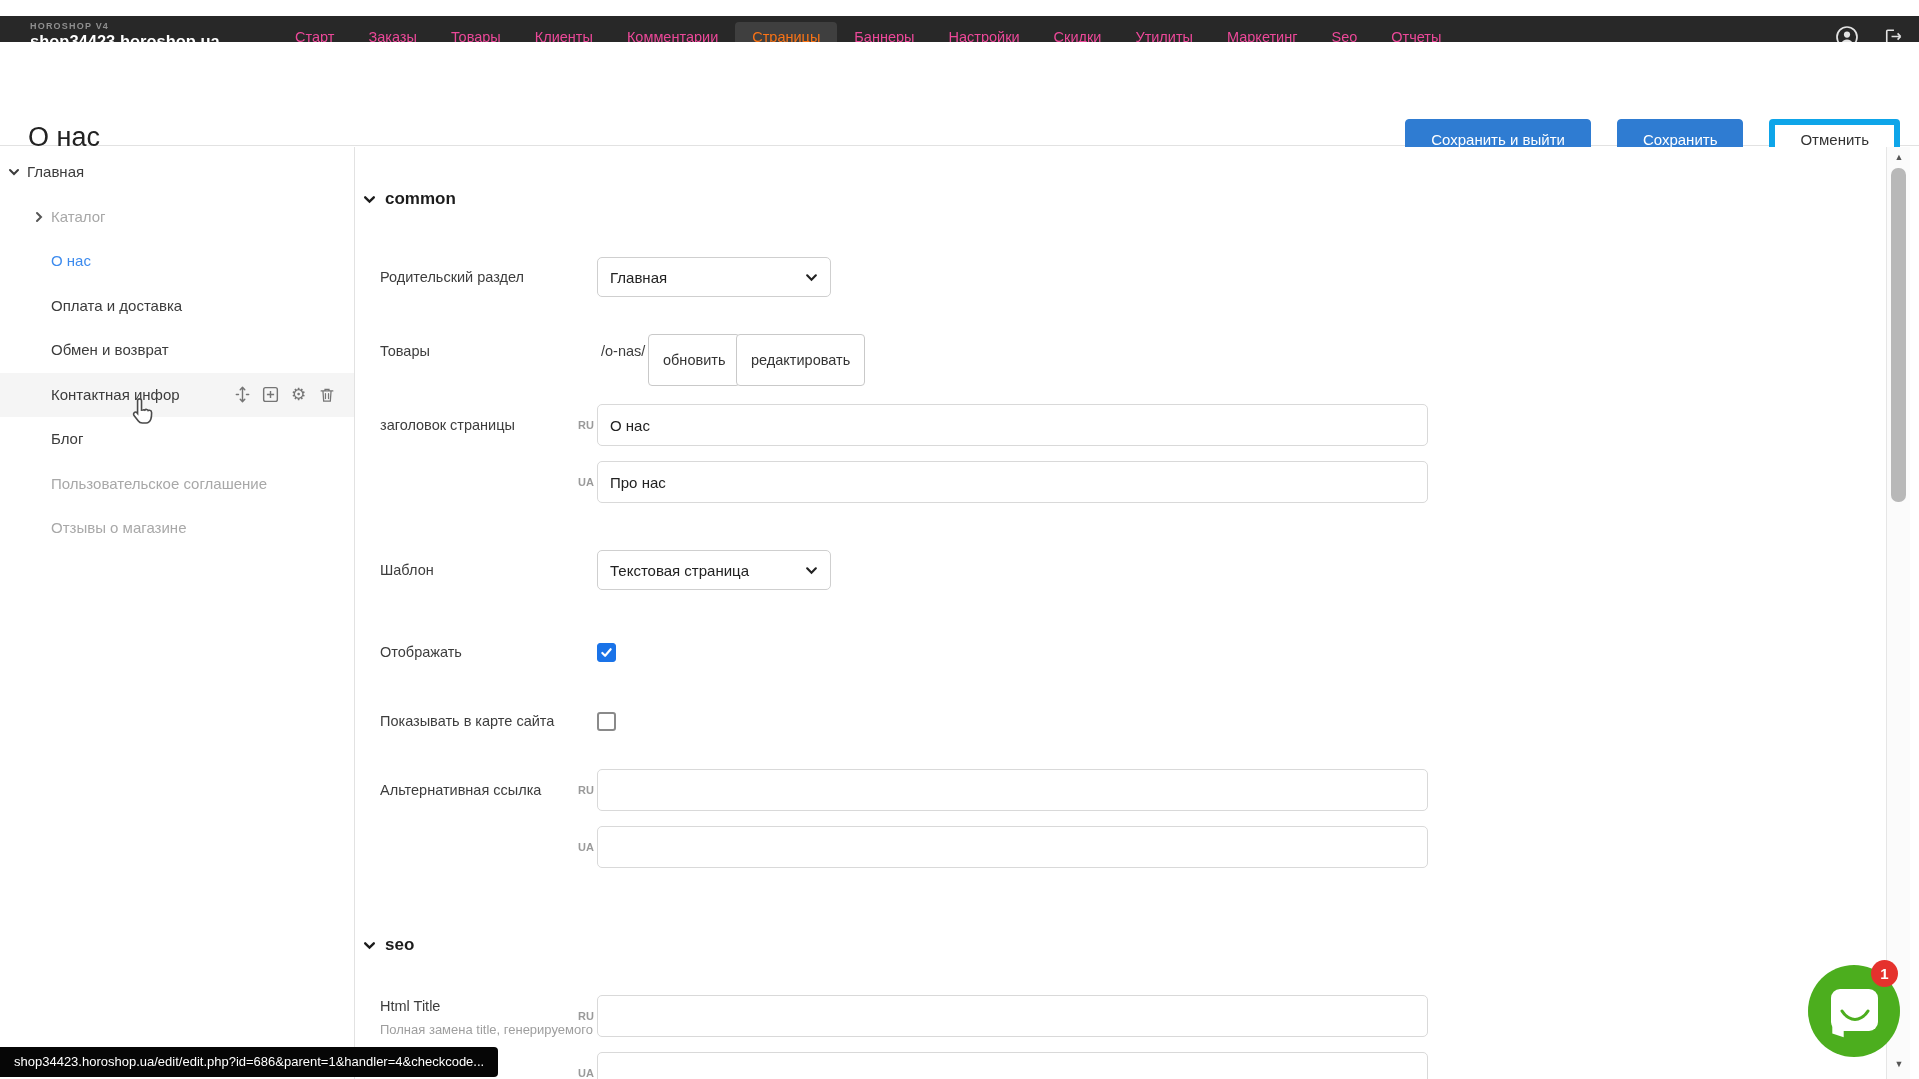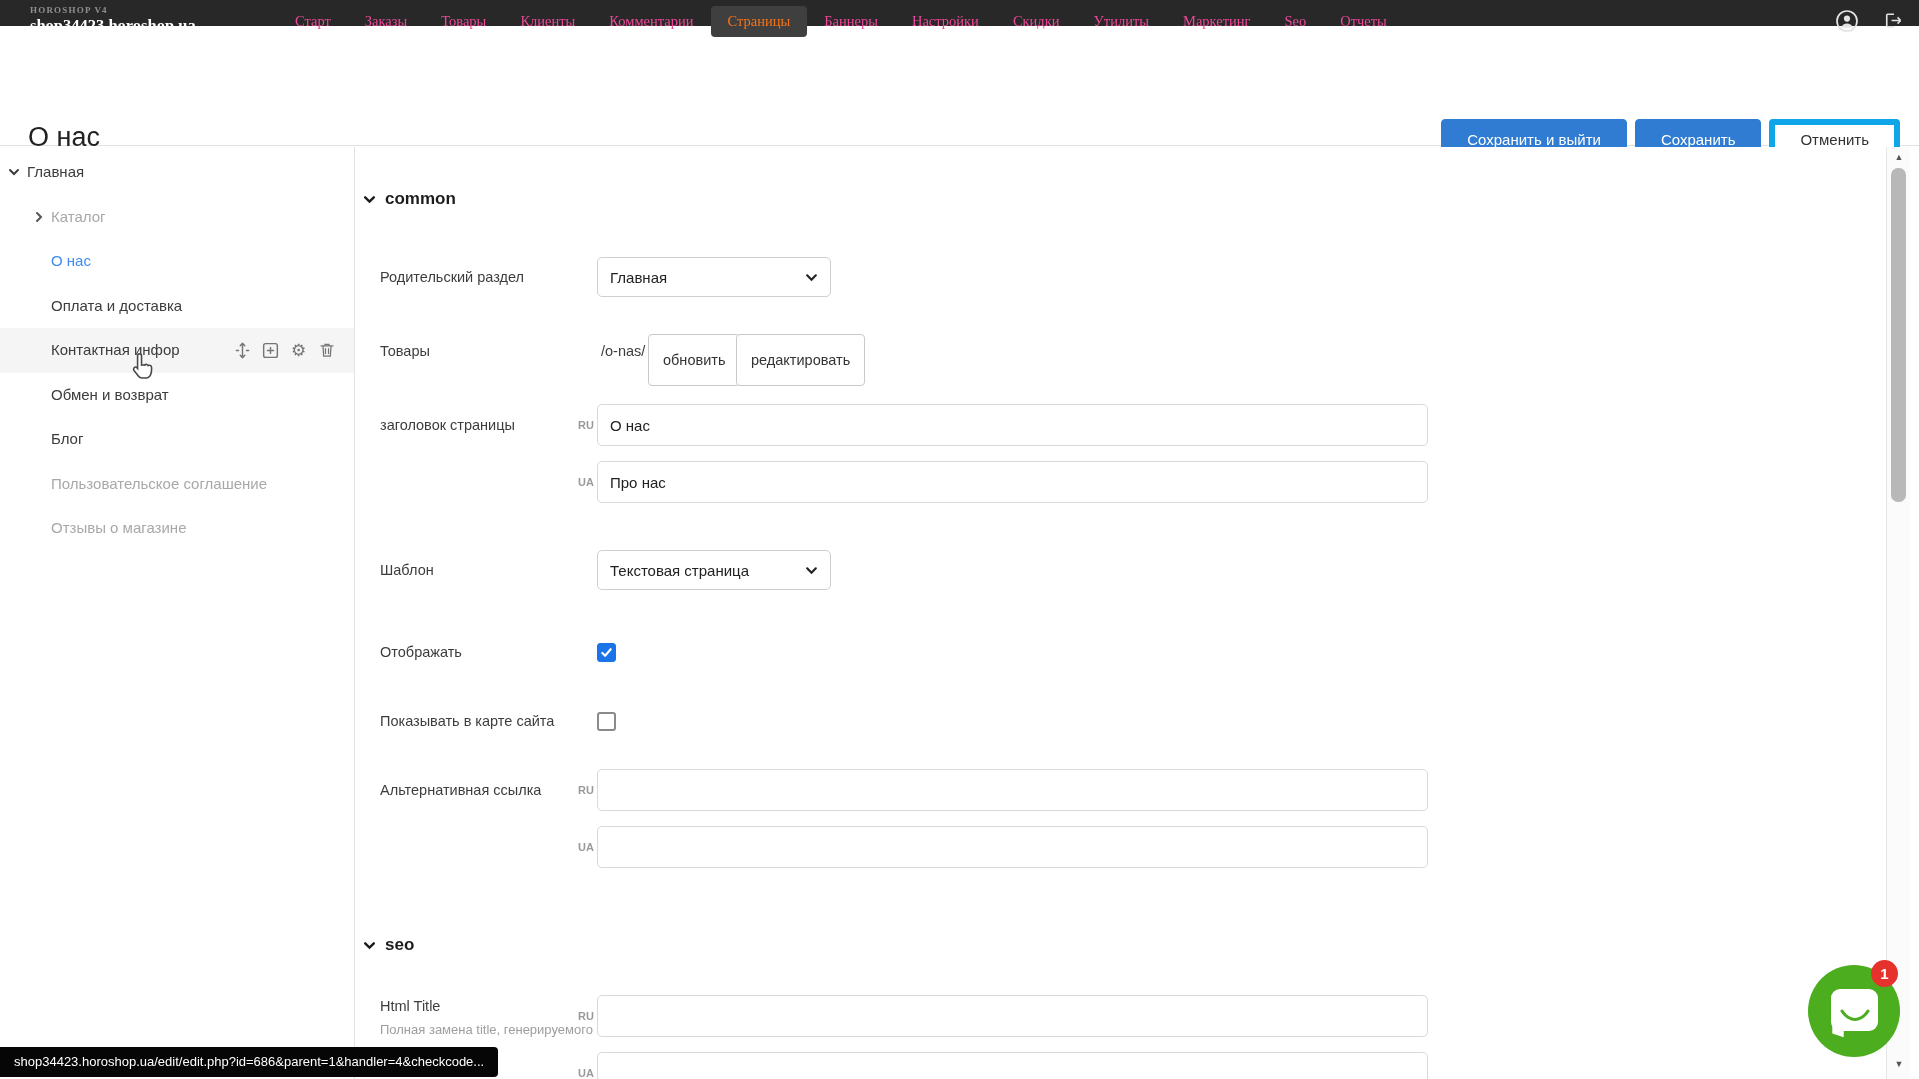--- a/index.html
+++ b/index.html
@@ -1,34 +1,34 @@
 <!DOCTYPE html>
 <html><head>
 <meta charset="utf-8">
 <style>
   * { margin:0; padding:0; box-sizing:border-box; }
   html,body { background:#fff; }
   body { font-family:"Liberation Sans", sans-serif; }
   .page { position:relative; width:1919px; height:1079px; overflow:hidden; background:#fff; }
 
   
-  .topbar { position:absolute; left:0; top:0; width:1919px; height:26px; background:#282828;font-family:Liberation Serif, serif; }
+  .topbar { position:absolute; left:0; top:16px; width:1919px; height:26px; background:#282828; }
   .logo { position:absolute; left:30px; top:5px; cursor:pointer; }
   .logo-sub { font-size:9px; font-weight:bold; letter-spacing:1.2px; color:#8f8f8f; }
   .logo-main { font-size:16.5px; font-weight:bold; color:#ffffff; margin-top:1px; }
   .topnav { position:absolute; left:278px; top:0; height:42px; display:flex; align-items:center; }
   .nav-item { color:#ec4899; font-size:14.5px; padding:7px 17px; border-radius:4px; cursor:pointer; white-space:nowrap; }
   .nav-item.active { background:#3f3f3f; color:#f97316; }
   .topbar-icons { position:absolute; right:14px; top:0; height:42px; display:flex; align-items:center; gap:22px; }
   .tb-icon { width:24px; height:24px; display:inline-flex; cursor:pointer; }
 
   
   .page-header { position:absolute; left:0; top:42px; width:1919px; height:104px; background:#fff; border-bottom:1px solid #e2e2e2; }
   .page-title { position:absolute; left:28px; top:80px; font-size:27px; font-weight:400; color:#222; }
-  .header-actions { position:absolute; right:19px; top:77px; display:flex; gap:8px; }
+  .header-actions { position:absolute; right:19px; top:77px; display:flex; gap:26px; }
   .btn { height:40px; border-radius:4px; font-size:15px; font-weight:500; padding:0 25px; cursor:pointer; font-family:"Liberation Sans", sans-serif; }
   .btn.blue { background:#2f7cd2; border:1px solid #2f7cd2; color:#fff; }
   .btn.white { background:#fff; border:6px solid #0ea5e9; color:#333; }
 
   
   .sidebar { position:absolute; left:0; top:147px; width:355px; height:932px; border-right:1px solid #e2e2e2; background:#fff; }
   .t-row { position:relative; height:44.5px; line-height:44.5px; font-size:15px; color:#3c3c3c; cursor:pointer; white-space:nowrap; }
   .t-row .tchev { position:absolute; top:50%; margin-top:-6px; width:12px; height:12px; display:inline-flex; }
   .t-row.lvl0 { padding-left:27px; }
   .t-row.lvl0 .tchev { left:8px; }
@@ -141,20 +141,23 @@
           </svg>
         </span>
       <span>Каталог</span>
     </div>
     <div class="t-row lvl1 selected">
       <span>О нас</span>
     </div>
     <div class="t-row lvl1">
       <span>Оплата и доставка</span>
     </div>
+    <div class="t-row lvl1">
+      <span>Обмен и возврат</span>
+    </div>
     <div class="t-row lvl1 hovered">
       <span>Контактная инфор</span>
       <span class="ticons">
         <span class="ticon">
             <svg viewBox="0 0 20 20" width="19" height="19" fill="none" stroke="#757575" stroke-width="1.5" stroke-linecap="round">
               <path d="M10 2.5v15M10 2.5L7.6 4.9M10 2.5l2.4 2.4M10 17.5l-2.4-2.4M10 17.5l2.4-2.4M3.5 10h2.3M14.2 10h2.3"></path>
             </svg>
           </span>
         <span class="ticon">
             <svg viewBox="0 0 20 20" width="19" height="19" fill="none" stroke="#757575" stroke-width="1.5">
@@ -169,23 +172,20 @@
             </svg>
           </span>
       </span>
       <span class="cursor-hand">
         <svg viewBox="0 0 24 26" width="30" height="32">
             <path d="M9.2 1.5c.9 0 1.6.7 1.6 1.6v7.6l1.2-.2c.5-.1 1.1 0 1.4.2.3-.4.9-.7 1.5-.6.6.1 1.1.4 1.3.9.4-.2.9-.3 1.3-.2.9.2 1.5 1 1.5 1.9 0 0 0 3.4-.6 5.2-.6 1.7-1.9 3.2-3.8 3.2h-3.2c-1.3 0-2.5-.6-3.2-1.6l-3.5-4.5c-.6-.7-.4-1.8.3-2.4.7-.5 1.6-.4 2.1.2l.5.6V3.1c0-.9.7-1.6 1.6-1.6z" fill="#fff" stroke="#4a4a4a" stroke-width="1.3"></path>
           </svg>
       </span>
     </div>
     <div class="t-row lvl1">
-      <span>Обмен и возврат</span>
-    </div>
-    <div class="t-row lvl1">
       <span>Блог</span>
     </div>
     <div class="t-row lvl1 muted">
       <span>Пользовательское соглашение</span>
     </div>
     <div class="t-row lvl1 muted">
       <span>Отзывы о магазине</span>
     </div>
   </aside>
 

